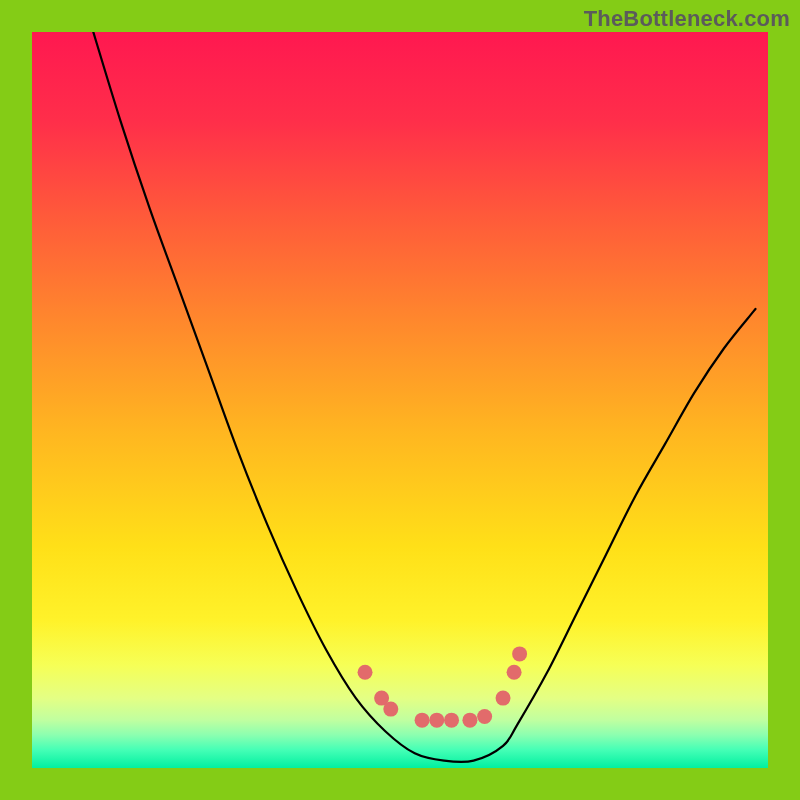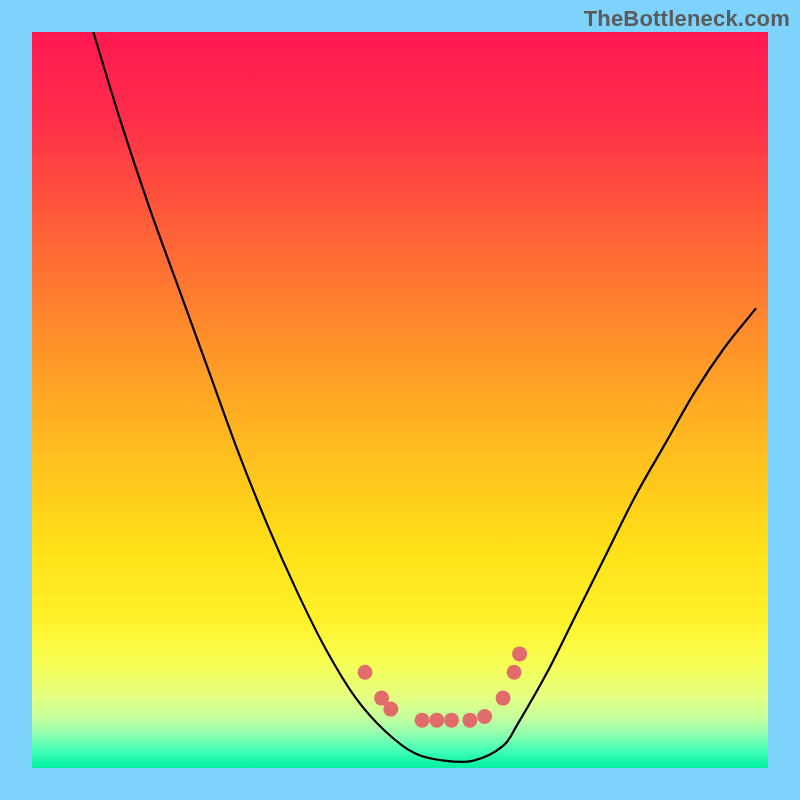--- a/index.html
+++ b/index.html
@@ -10,21 +10,21 @@
     background: #000;
     overflow: hidden;
     font-family: Arial, Helvetica, sans-serif;
   }
   .frame {
     position: absolute;
     left: 0;
     top: 0;
     width: 800px;
     height: 800px;
-    background: #7dd3fc;
+    background: #84cc16;
   }
   .plot-area {
     position: absolute;
     left: 32px;
     top: 32px;
     width: 736px;
     height: 736px;
   }
   .gradient-bg {
     position: absolute;

